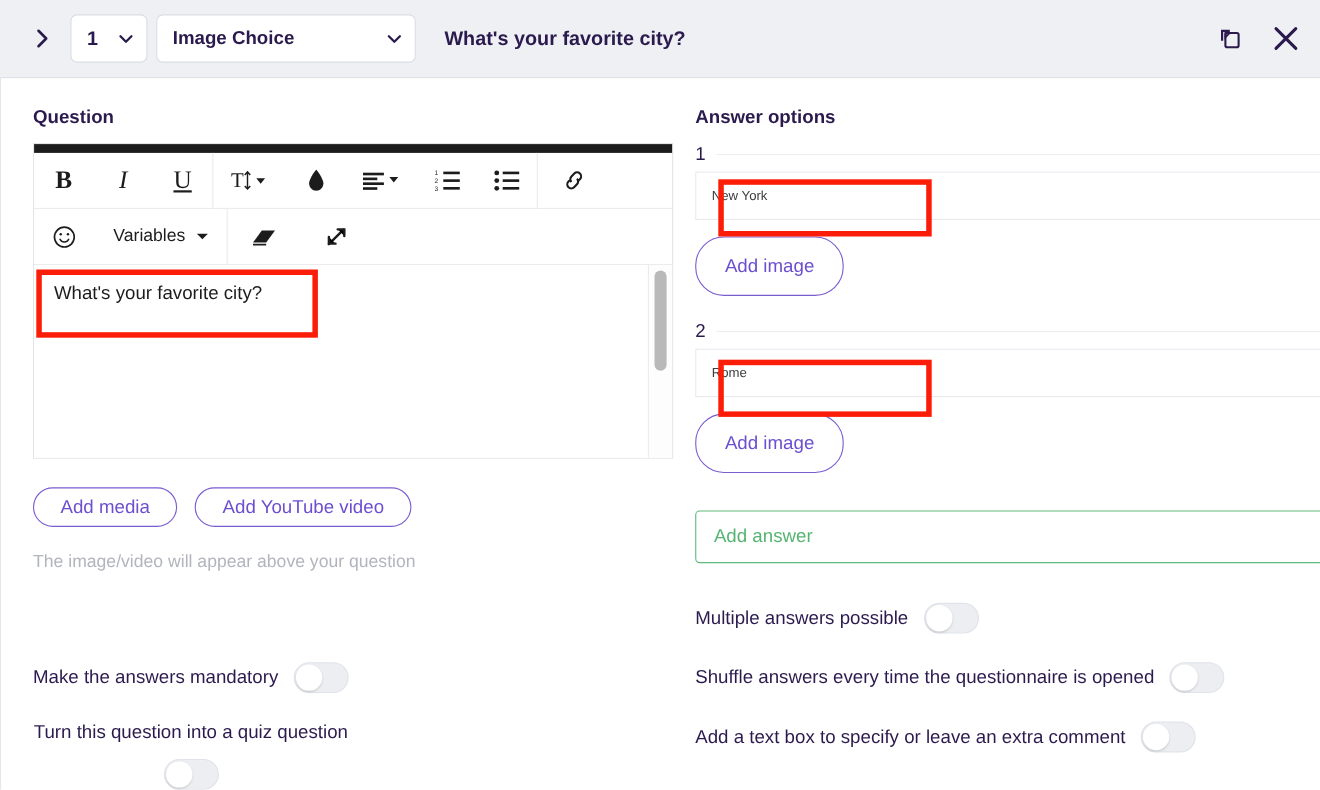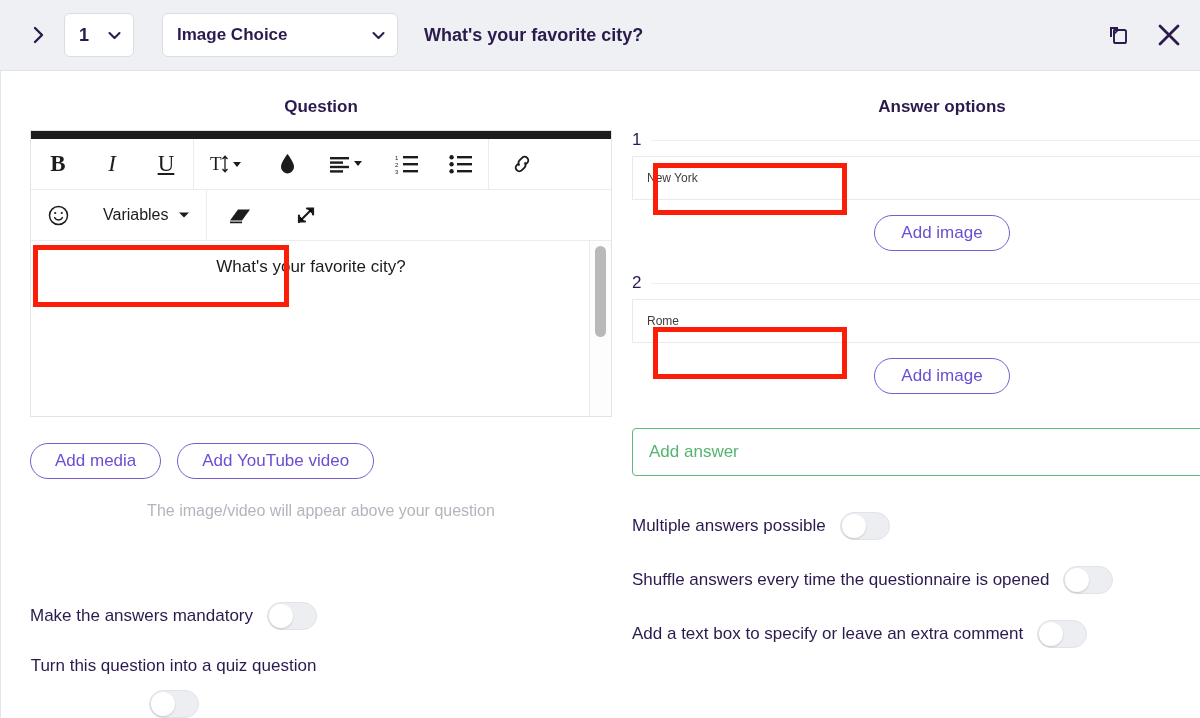--- a/index.html
+++ b/index.html
@@ -58,21 +58,21 @@
     justify-content: space-between;
     padding: 0 12px 0 14px;
     font-weight: bold;
     font-size: 17px;
     color: #2b1a4d;
     cursor: pointer;
     user-select: none;
   }
   .sel-num { width: 70px; }
   .sel-num .sel-label { font-size: 18px; }
-  .sel-type { width: 236px; margin-left: 28px; }
+  .sel-type { width: 236px; margin-left: 8px; }
   .sel-label { white-space: nowrap; }
   .sel .caret { margin-left: 10px; display: flex; align-items: center; }
 
   .header-title {
     margin-left: 26px;
     font-weight: bold;
     font-size: 18px;
     color: #2b1a4d;
     white-space: nowrap;
   }
@@ -83,21 +83,20 @@
     align-items: center;
     gap: 26px;
   }
   .hicon { cursor: pointer; display: flex; align-items: center; justify-content: center; }
 
   
   .content {
     display: flex;
     padding: 0;
     height: 647px;
-    text-align: center;
   }
   .col-left  { width: 620px; padding: 26px 0 0 30px; position: relative; }
   .col-right { flex: 1; padding: 26px 0 0 20px; position: relative; }
 
   .section-title {
     font-size: 17px;
     font-weight: bold;
     color: #2b1a4d;
     margin-bottom: 13px;
   }
@@ -261,21 +260,21 @@
     display: flex;
     align-items: center;
     padding: 0 14px;
     width: 620px;
   }
   .ans-input-wrap .val {
     font-size: 12px;
     color: #3d3d3d;
   }
   .ans-addimg { margin-top: 15px; }
-  .ans-addimg .pill { height: 36px; padding: 17px 26px; }
+  .ans-addimg .pill { height: 54px; padding: 17px 26px; }
 
   .add-answer {
     margin-top: 34px;
     border: 1.5px solid #5eb97a;
     border-radius: 4px;
     height: 48px;
     display: flex;
     align-items: center;
     padding: 0 16px;
     width: 620px;

